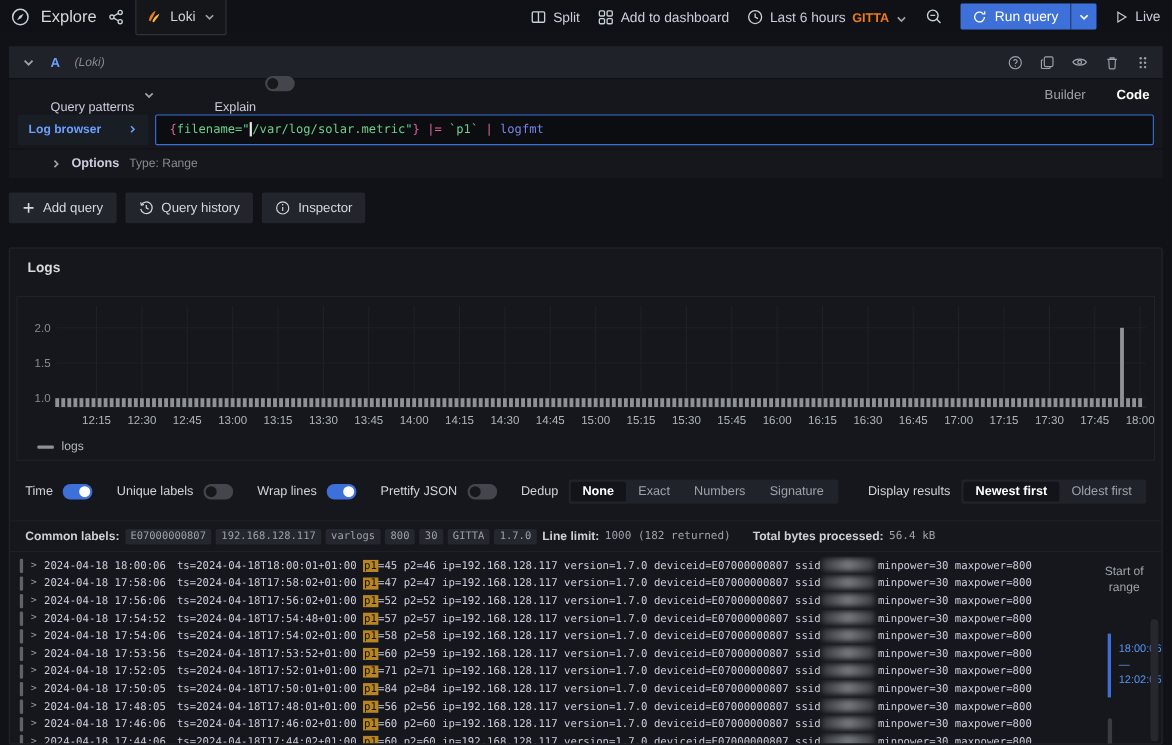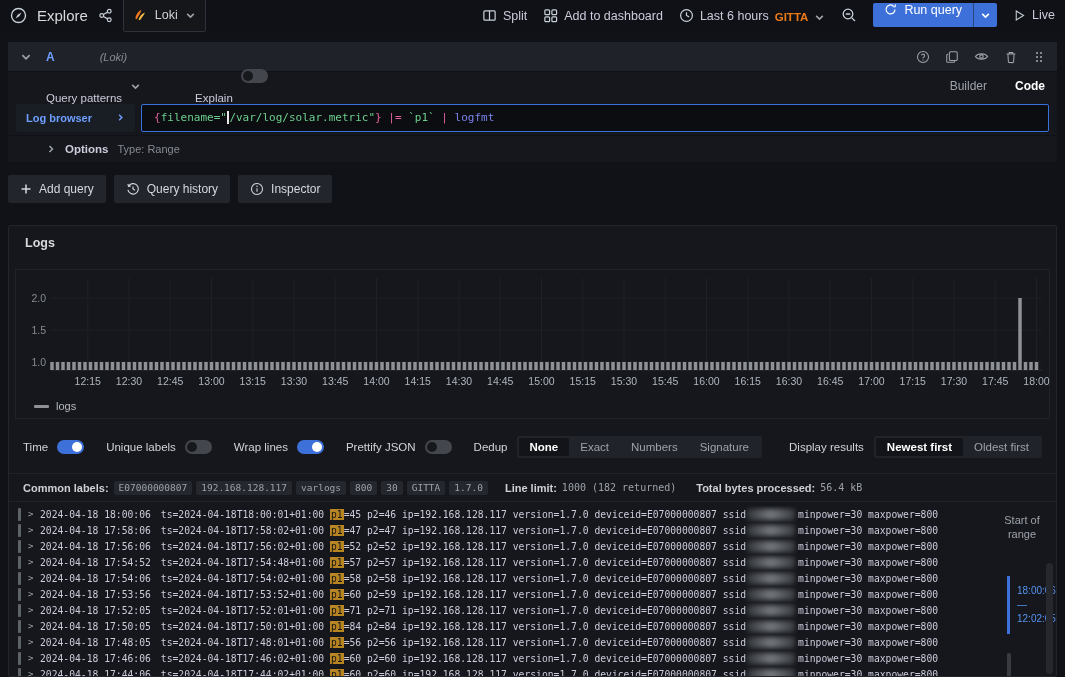--- a/index.html
+++ b/index.html
@@ -17,30 +17,30 @@
   .tb-left { display:flex; align-items:center; gap:10px; }
   .tb-title { font-size:15px; font-weight:500; color:#d8d9da; }
   .ds-picker { display:flex; align-items:center; gap:7px; height:22px; padding:16px 9px;
     border:1px solid #2e323a; border-radius:2px; background:#141619; cursor:pointer; }
   .ds-picker span { font-size:12.5px; color:#d0d4da; }
   .tb-right { margin-left:auto; display:flex; align-items:center; gap:16px; }
   .tb-btn { display:flex; align-items:flex-end; gap:6px; color:#ccccdc; font-size:12.5px; cursor:pointer; }
   .tz { color:#eb7b18; font-weight:700; font-size:11.5px; }
   .run-query { display:flex; height:24px; border-radius:2px; overflow:hidden; }
   .run-main { background:#3d71d9; color:#fff; font-size:12.5px; font-weight:500;
-    display:flex; align-items:flex-start; gap:7px; padding:0 11px; cursor:pointer; }
+    display:flex; align-items:center; gap:7px; padding:0 11px; cursor:pointer; }
   .run-caret { background:#3d71d9; border-left:1px solid rgba(17,18,23,.45);
     display:flex; align-items:center; padding:0 6px; cursor:pointer; }
   .icon { flex:0 0 auto; }
 
   
   .qpanel { position:absolute; left:8px; right:8px; top:42px; background:#15171c; }
   .qheader { height:29px; background:#1f2228; display:flex; align-items:center; padding:0 12px; }
   .refid { color:#6e9fff; font-weight:700; font-size:12px; margin-left:14px; }
-  .dshint { color:#868b93; font-style:italic; font-size:11px; margin-left:45px; }
+  .dshint { color:#868b93; font-style:italic; font-size:11px; margin-left:13px; }
   .qh-icons { margin-left:auto; display:flex; align-items:center; gap:15px; }
   .qsub { height:29px; display:flex; align-items:center; padding:0 12px 0 38px; gap:8px;
     border-top:1px solid #101116; }
   .qsub-label { font-size:11.5px; color:#ccccdc;margin-top:23px; }
   .explain { margin-left:46px; display:flex; align-items:flex-start; gap:8px; }
   .mode-toggle { margin-left:auto; display:flex; gap:28px; }
   .mode-off { color:#9da2ab; font-size:12px; cursor:pointer; }
   .mode-on  { color:#ffffff; font-size:12px; font-weight:600; cursor:pointer; }
   .qinput-row { height:35px; display:flex; align-items:center; padding:0 8px; gap:6px; }
   .logbrowser { height:28px; display:flex; align-items:center; gap:24px; padding:0 10px;
@@ -81,21 +81,21 @@
   .rgroup { display:flex; background:#202329; border-radius:2px; padding:2px; }
   .ropt { padding:3px 11px; font-size:11.5px; color:#9da2ab; border-radius:2px; cursor:pointer; white-space:nowrap; }
   .ropt.sel { background:#121419; color:#fff; font-weight:600; }
   .display-group { margin-left:auto; display:flex; align-items:center; gap:10px; }
 
   .meta-row { position:absolute; top:247px; left:0; right:0; height:29px;
     border-top:1px solid #1f2227; border-bottom:1px solid #1f2227;
     display:flex; align-items:center; padding:0 14px; gap:5px; white-space:nowrap; overflow:hidden; }
   .meta-label { font-size:11px; font-weight:600; color:#cdd0d6; }
   .meta-val { font-family:"DejaVu Sans Mono",monospace; font-size:10px; color:#9da2ab; }
-  .badges { display:flex; gap:4px; margin-right:12px; }
+  .badges { display:flex; gap:4px; }
   .badge { background:#24272d; border-radius:2px; padding:1.5px 5px;
     font-family:"DejaVu Sans Mono",monospace; font-size:9.5px; color:#9da2ab; }
   .meta-gap { width:10px; }
 
   .log-list { position:absolute; top:280px; left:6px; right:14px; bottom:0; overflow:hidden; }
   .log-row { height:16px; display:flex; align-items:center; white-space:nowrap; overflow:hidden;
     font-family:"DejaVu Sans Mono",monospace; font-size:9.7px; color:#ccccdc; cursor:pointer; }
   .lvl { width:3px; height:13px; background:#5e636a; border-radius:1px; margin:0 7px 0 3px; flex:0 0 auto; }
   .rowchev { color:#9da2ab; font-size:9px; width:12px; flex:0 0 auto; }
   .log-time { margin-right:10px; flex:0 0 auto; }

